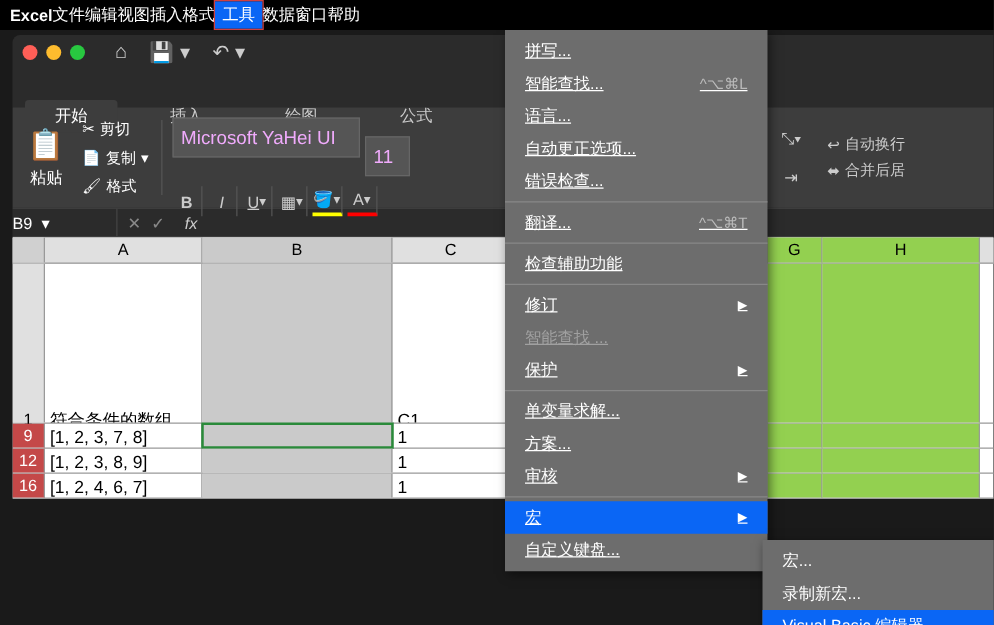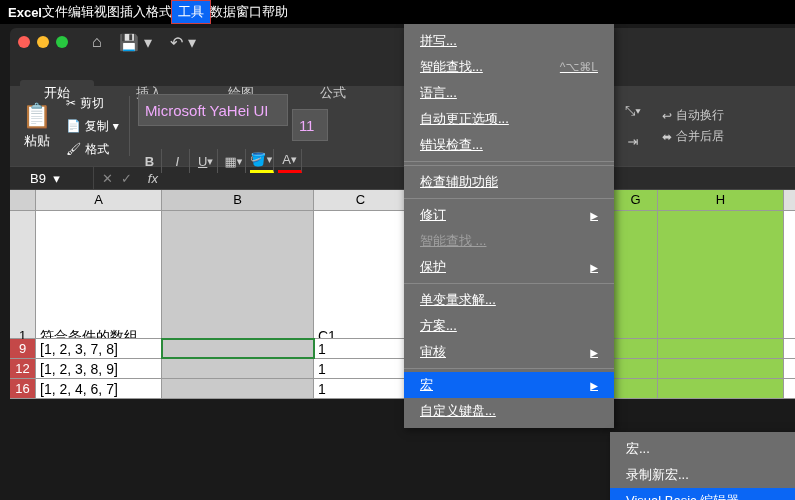--- a/index.html
+++ b/index.html
@@ -26,21 +26,21 @@
 .font-area { display: flex; flex-direction: column; gap: 8px; }
 .font-row { display: flex; gap: 4px; align-items: center; }
 .font-select { background: #555; border: 1px solid #666; color: #f0abfc; padding: 2px 6px; height: 32px; font-size: 15px; }
 .font-btn { width: 24px; height: 24px; display: flex; align-items: center; justify-content: center; color: #ccc; border-right: 1px solid #555; }
 .align-area { display: flex; flex-direction: column; gap: 8px; margin-left: 200px; }
 .align-row { display: flex; gap: 2px; align-items: center; }
 .align-btn { width: 26px; height: 22px; display: flex; align-items: center; justify-content: center; color: #ccc; }
 .wrap-opts { display: flex; flex-direction: column; gap: 4px; margin-left: 8px; font-size: 12px; color: #ccc; }
 .wrap-opts div { display: flex; align-items: center; gap: 4px; }
 .formula-bar { height: 24px; background: #2b2b2b; display: flex; align-items: center; border-top: 1px solid #444; border-bottom: 1px solid #444; }
-.namebox { width: 84px; padding: 0 20px; color: #fff; border-right: 1px solid #444; height: 100%; display: flex; align-items: center; }
+.namebox { width: 84px; padding: 0 0; color: #fff; border-right: 1px solid #444; height: 100%; display: flex; align-items: center; }
 .fb-btns { display: flex; gap: 8px; padding: 0 8px; color: #888; }
 .fx { padding: 0 8px; font-style: italic; color: #ccc; }
 .sheet { background: #fff; color: #000; }
 .colheads { display: flex; background: #e0e0e0; border-bottom: 1px solid #999; }
 .rowhead-spacer { width: 26px; background: #d0d0d0; border-right: 1px solid #999; height: 20px; }
 .colhead { border-right: 1px solid #999; text-align: center; height: 20px; line-height: 20px; font-size: 13px; }
 .colA { width: 126px; } .colB { width: 152px; background: #cacaca; } .colC { width: 94px; } .colD { width: 14px; }
 .colG { width: 44px; background: #93d050; } .colH { width: 126px; background: #93d050; }
 .gap-col { width: 192px; background: #1a1a1a; }
 .row { display: flex; border-bottom: 1px solid #999; height: 20px; }
@@ -239,20 +239,24 @@
   <div class="item">
       <span>语言...</span>
     </div>
   <div class="item">
       <span>自动更正选项...</span>
     </div>
   <div class="item">
       <span>错误检查...</span>
     </div>
   <div class="sep"></div>
+  <div class="item">
+      <span>翻译...</span>
+      <span class="shortcut">^⌥⌘T</span>
+    </div>
   <div class="sep"></div>
   <div class="item">
       <span>检查辅助功能</span>
     </div>
   <div class="sep"></div>
   <div class="item">
       <span>修订</span>
       <span class="arrow">▶</span>
     </div>
   <div class="item disabled">

